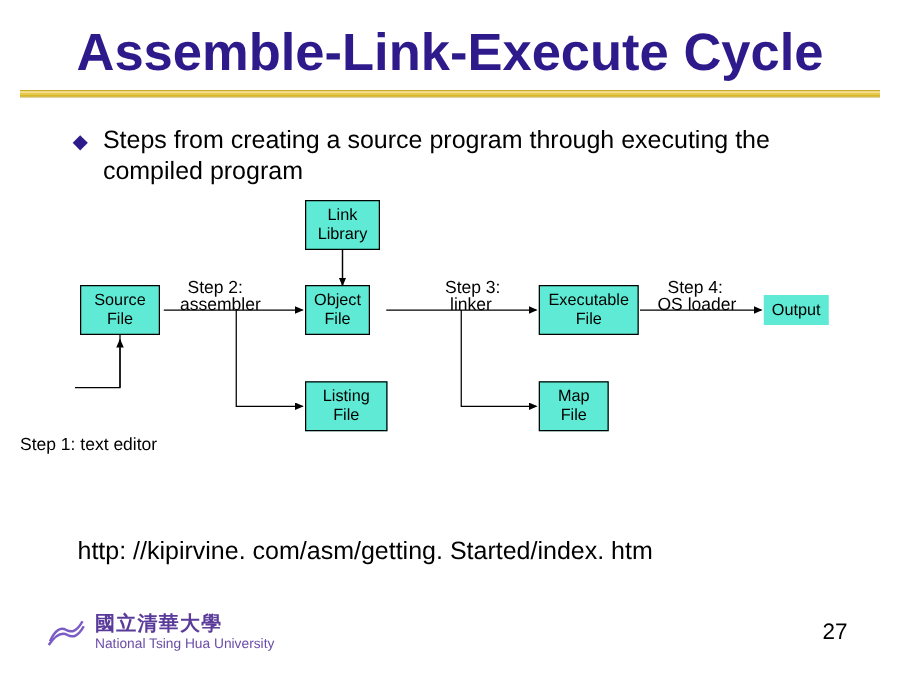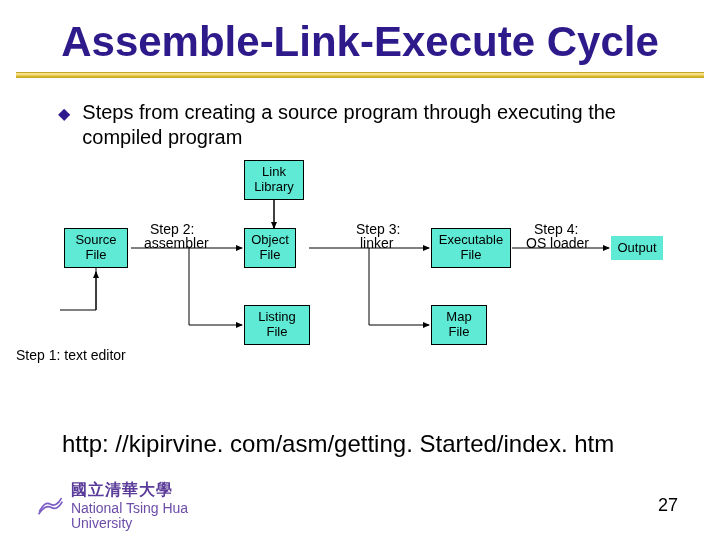--- a/index.html
+++ b/index.html
@@ -73,34 +73,34 @@
   svg.wires {
     position: absolute;
     left: 0; top: 0;
     width: 600px; height: 230px;
     overflow: visible;
   }
   .url {
     position: absolute;
     left: 62px;
     top: 430px;
-    font-size: 24px;
+    font-size: 20px;
     color: #000;
   }
   .logo {
     position: absolute;
     left: 36px;
     bottom: 18px;
     width: 190px;
     height: 34px;
     display: flex;
     align-items: center;
   }
   .logo svg { margin-right: 6px; }
-  .logo-text { font-size: 14px; color: #6b4da8; line-height: 1.05; }
+  .logo-text { font-size: 11px; color: #6b4da8; line-height: 1.05; }
   .logo-cn { font-size: 16px; font-weight: bold; color: #5a3b99; letter-spacing: 1px; }
   .page-num {
     position: absolute;
     right: 42px;
     bottom: 24px;
     font-size: 18px;
     color: #000;
   }
 </style>
 </head>

